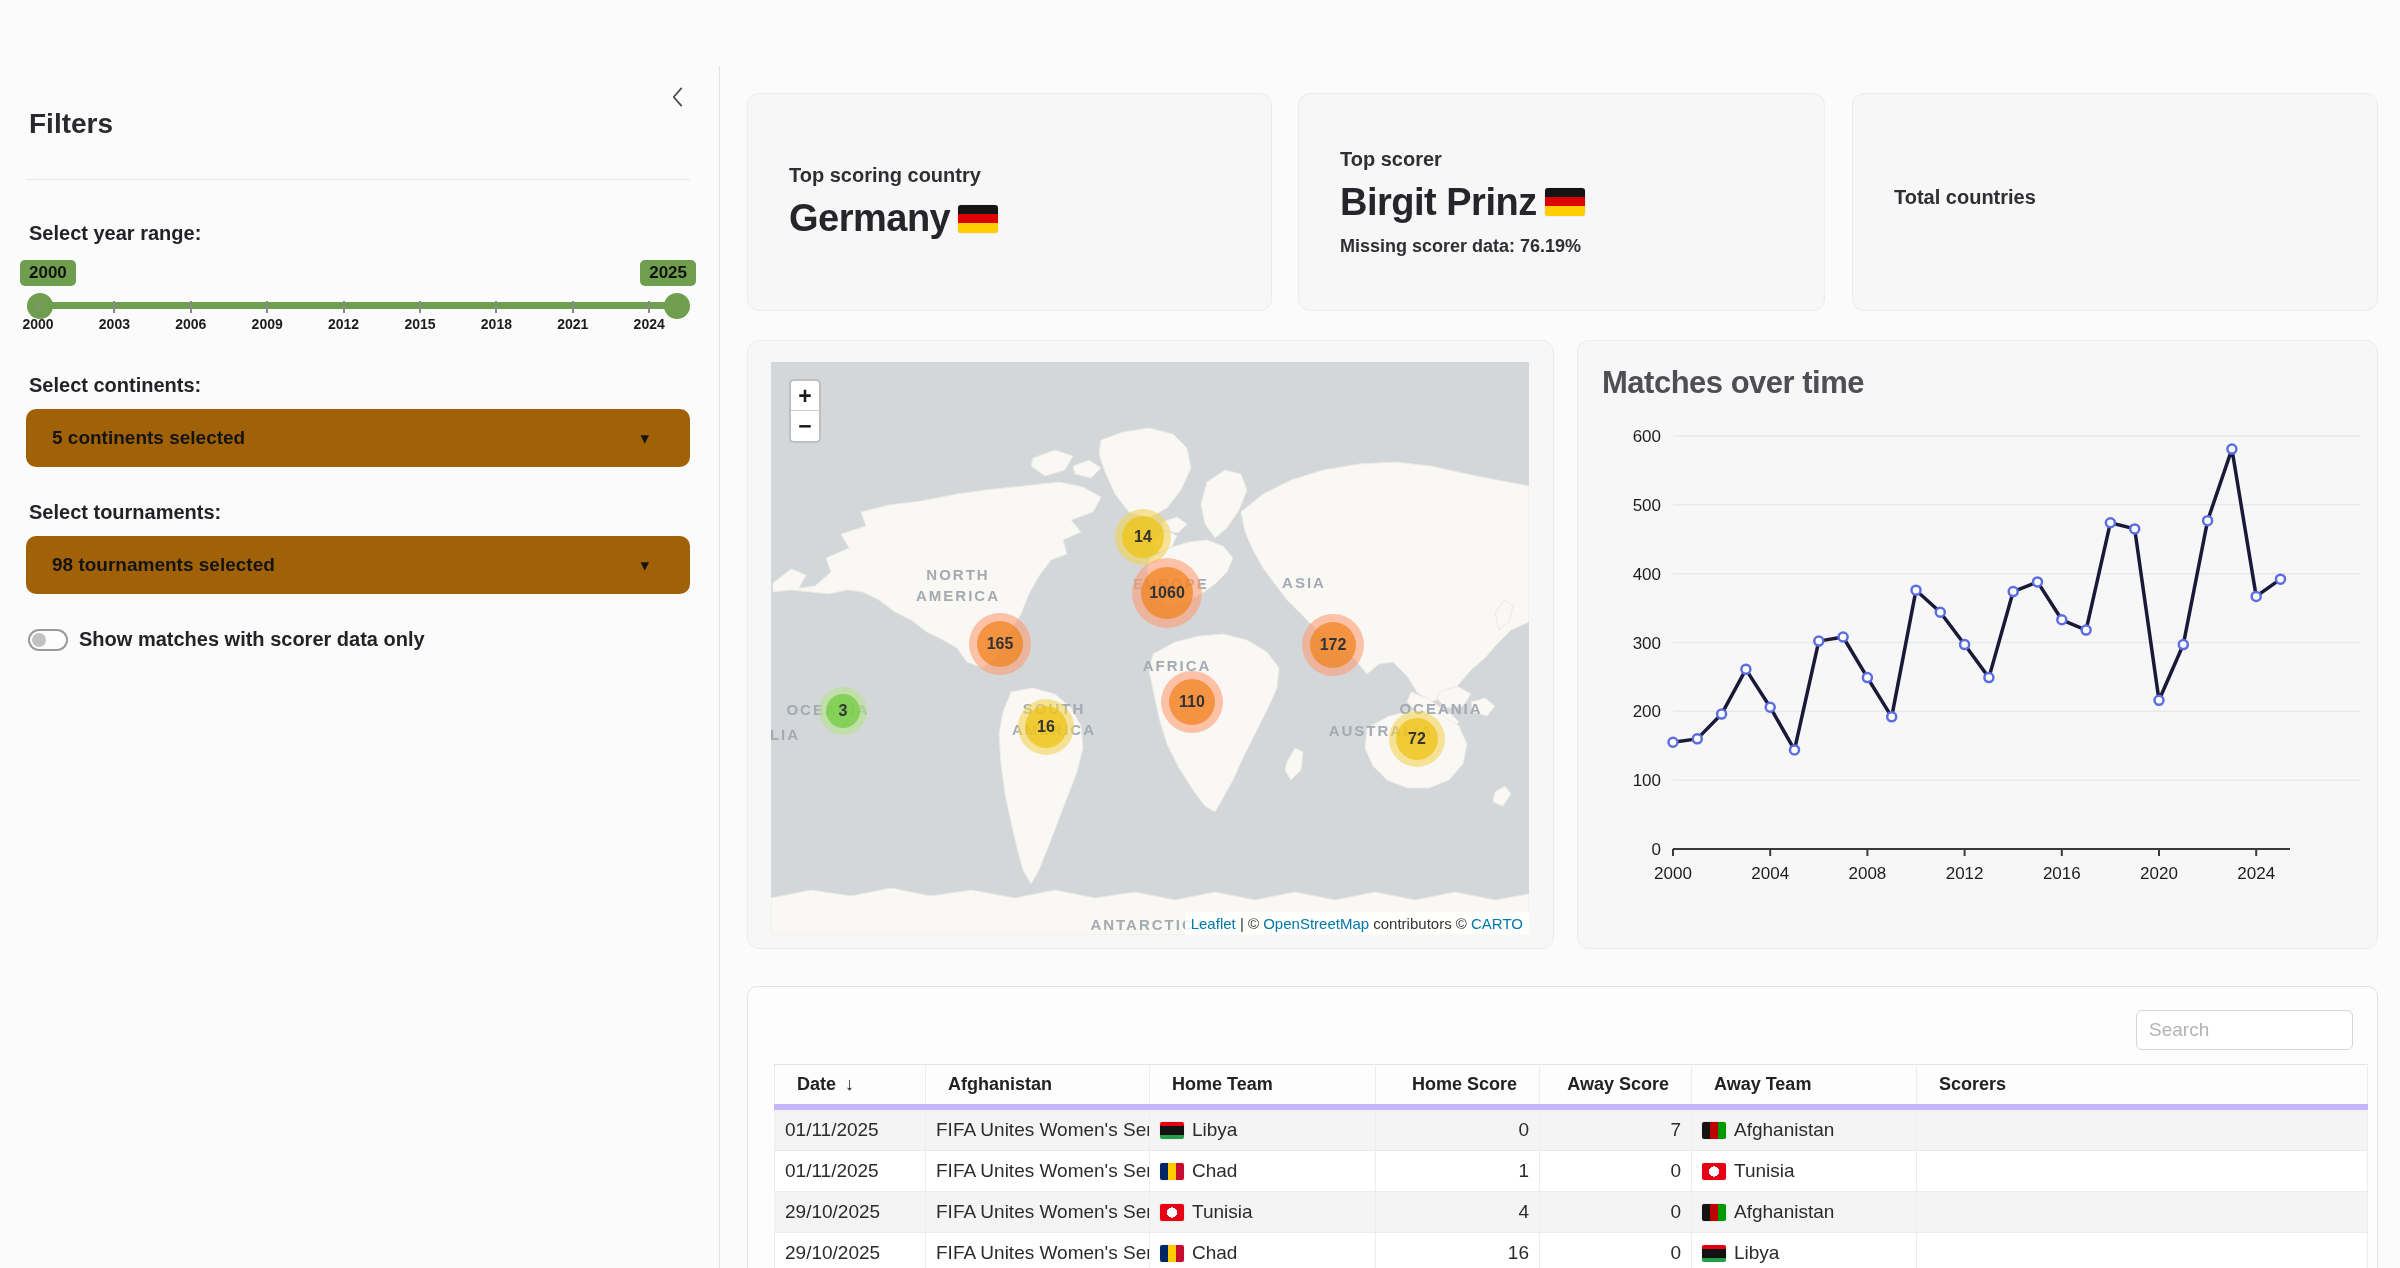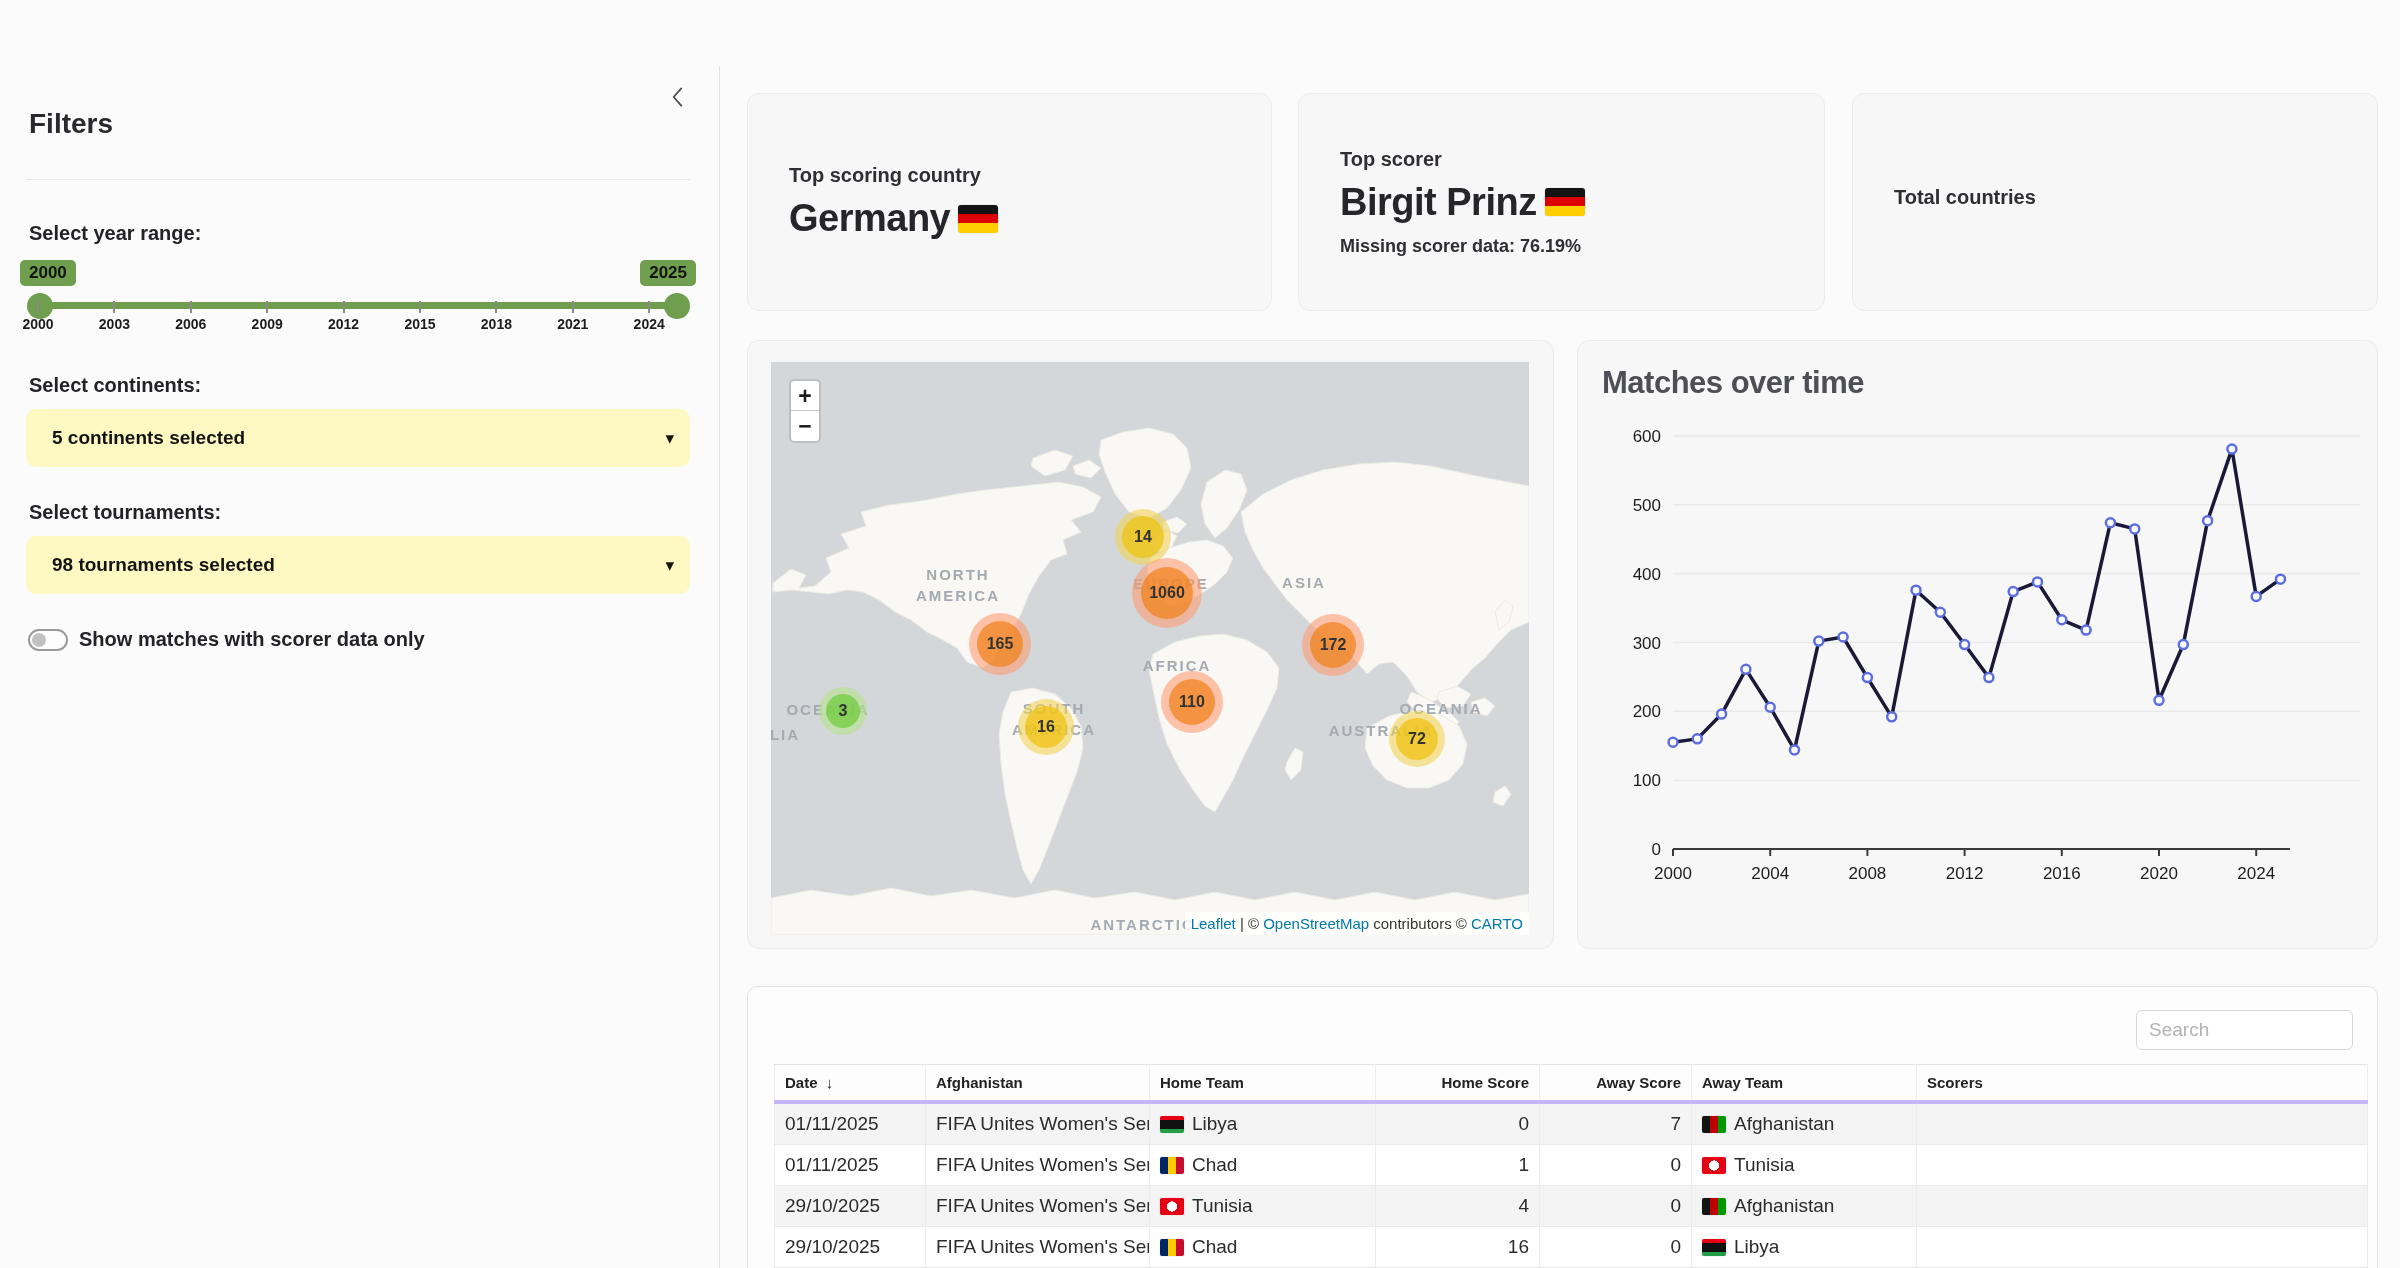--- a/index.html
+++ b/index.html
@@ -26,21 +26,21 @@
   .slider-badge { position:absolute; top:14px; background:#6f9e4f; color:#131313; font-weight:700; font-size:17px; padding:3px 9px; border-radius:5px; }
   .badge-min { left:-6px; }
   .badge-max { right:-6px;text-align:right; }
   .slider-track { position:absolute; left:10px; right:10px; top:56px; height:7px; background:#6f9e4f; border-radius:4px; cursor:pointer; }
   .slider-handle { position:absolute; top:47px; width:26px; height:26px; border-radius:50%; background:#6f9e4f; cursor:grab; }
   .handle-min { left:1px; }
   .handle-max { left:638px; }
   .tick-mark { position:absolute; top:55px; width:2px; height:12px; background:#8a8a8a; }
   .tick-label { position:absolute; top:70px; transform:translateX(-50%); font-size:14px; font-weight:700; color:#1c1c1c; }
 
-  .dropdown { position:absolute; left:26px; width:664px; height:58px; background:#fef9c3; border-radius:10px; display:flex; align-items:center; justify-content:space-between; padding:0 16px 0 26px; cursor:pointer; }
+  .dropdown { position:absolute; left:26px; width:664px; height:58px; background:#a16207; border-radius:10px; display:flex; align-items:center; justify-content:space-between; padding:0 41px 0 26px; cursor:pointer; }
   .dd-cont { top:343px; }
   .dd-tour { top:470px; }
   .dropdown .dd-value { font-size:19px; font-weight:700; color:#141414; }
   .dropdown .dd-caret { font-size:17px; color:#141414; }
 
   .toggle-row { position:absolute; left:28px; top:562px; display:flex; align-items:center; }
   .toggle { width:40px; height:22px; border:2px solid #9a9a9a; border-radius:12px; background:#fdfdfd; position:relative; cursor:pointer; flex:none; }
   .toggle .knob { position:absolute; left:2px; top:2px; width:14px; height:14px; border-radius:50%; background:#c2c2c2; }
   .toggle-label { margin-left:11px; font-size:20px; font-weight:700; color:#232327; }
 
@@ -82,21 +82,21 @@
   
   .chart-card { position:absolute; left:1577px; top:340px; width:801px; height:609px; background:#f7f7f7; border:1px solid #ececec; border-radius:12px; }
   .chart-title { position:absolute; left:24px; top:24px; font-size:31px; font-weight:700; color:#4e4e55; letter-spacing:-0.5px; }
   .chart-svg { position:absolute; left:0; top:0; }
 
   
   .table-card { position:absolute; left:747px; top:986px; width:1631px; height:360px; background:#fdfdfd; border:1px solid #e3e3e3; border-radius:10px; overflow:hidden; }
   .search-input { position:absolute; top:23px; right:24px; width:217px; height:40px; border:1px solid #d6d6d6; border-radius:6px; background:#fff; font-size:19px; font-family:"Liberation Sans", sans-serif; color:#333; padding:0 12px; outline:none; }
   .search-input::placeholder { color:#b3b3b3; }
   table.matches { position:absolute; left:26px; top:77px; width:1593px; border-collapse:collapse; table-layout:fixed; }
-  table.matches th { font-size:15px; font-weight:700; color:#222; text-align:left; padding:9px 10px; border-top:1px solid #e4e4e4; border-bottom:4px solid #c4b5fd; border-right:1px solid #ededed; background:#fdfdfd; cursor:pointer; }
+  table.matches th { font-size:18px; font-weight:700; color:#222; text-align:left; padding:9px 22px; border-top:1px solid #e4e4e4; border-bottom:6px solid #c4b5fd; border-right:1px solid #ededed; background:#fdfdfd; cursor:pointer; }
   table.matches td { font-size:19px; color:#2b2b2b; padding:9px 10px; border-bottom:1px solid #eaeaea; border-right:1px solid #ededed; white-space:nowrap; overflow:hidden; }
   table.matches th:first-child, table.matches td:first-child { border-left:1px solid #ededed; }
   table.matches tr.odd td { background:#f4f4f4; }
   table.matches tr.even td { background:#ffffff; }
   table.matches .num { text-align:right; }
   .team-cell { display:flex; align-items:center; gap:8px; }
   .sort-icon { font-weight:400; margin-left:4px; }
 </style>
 </head>
 <body>

